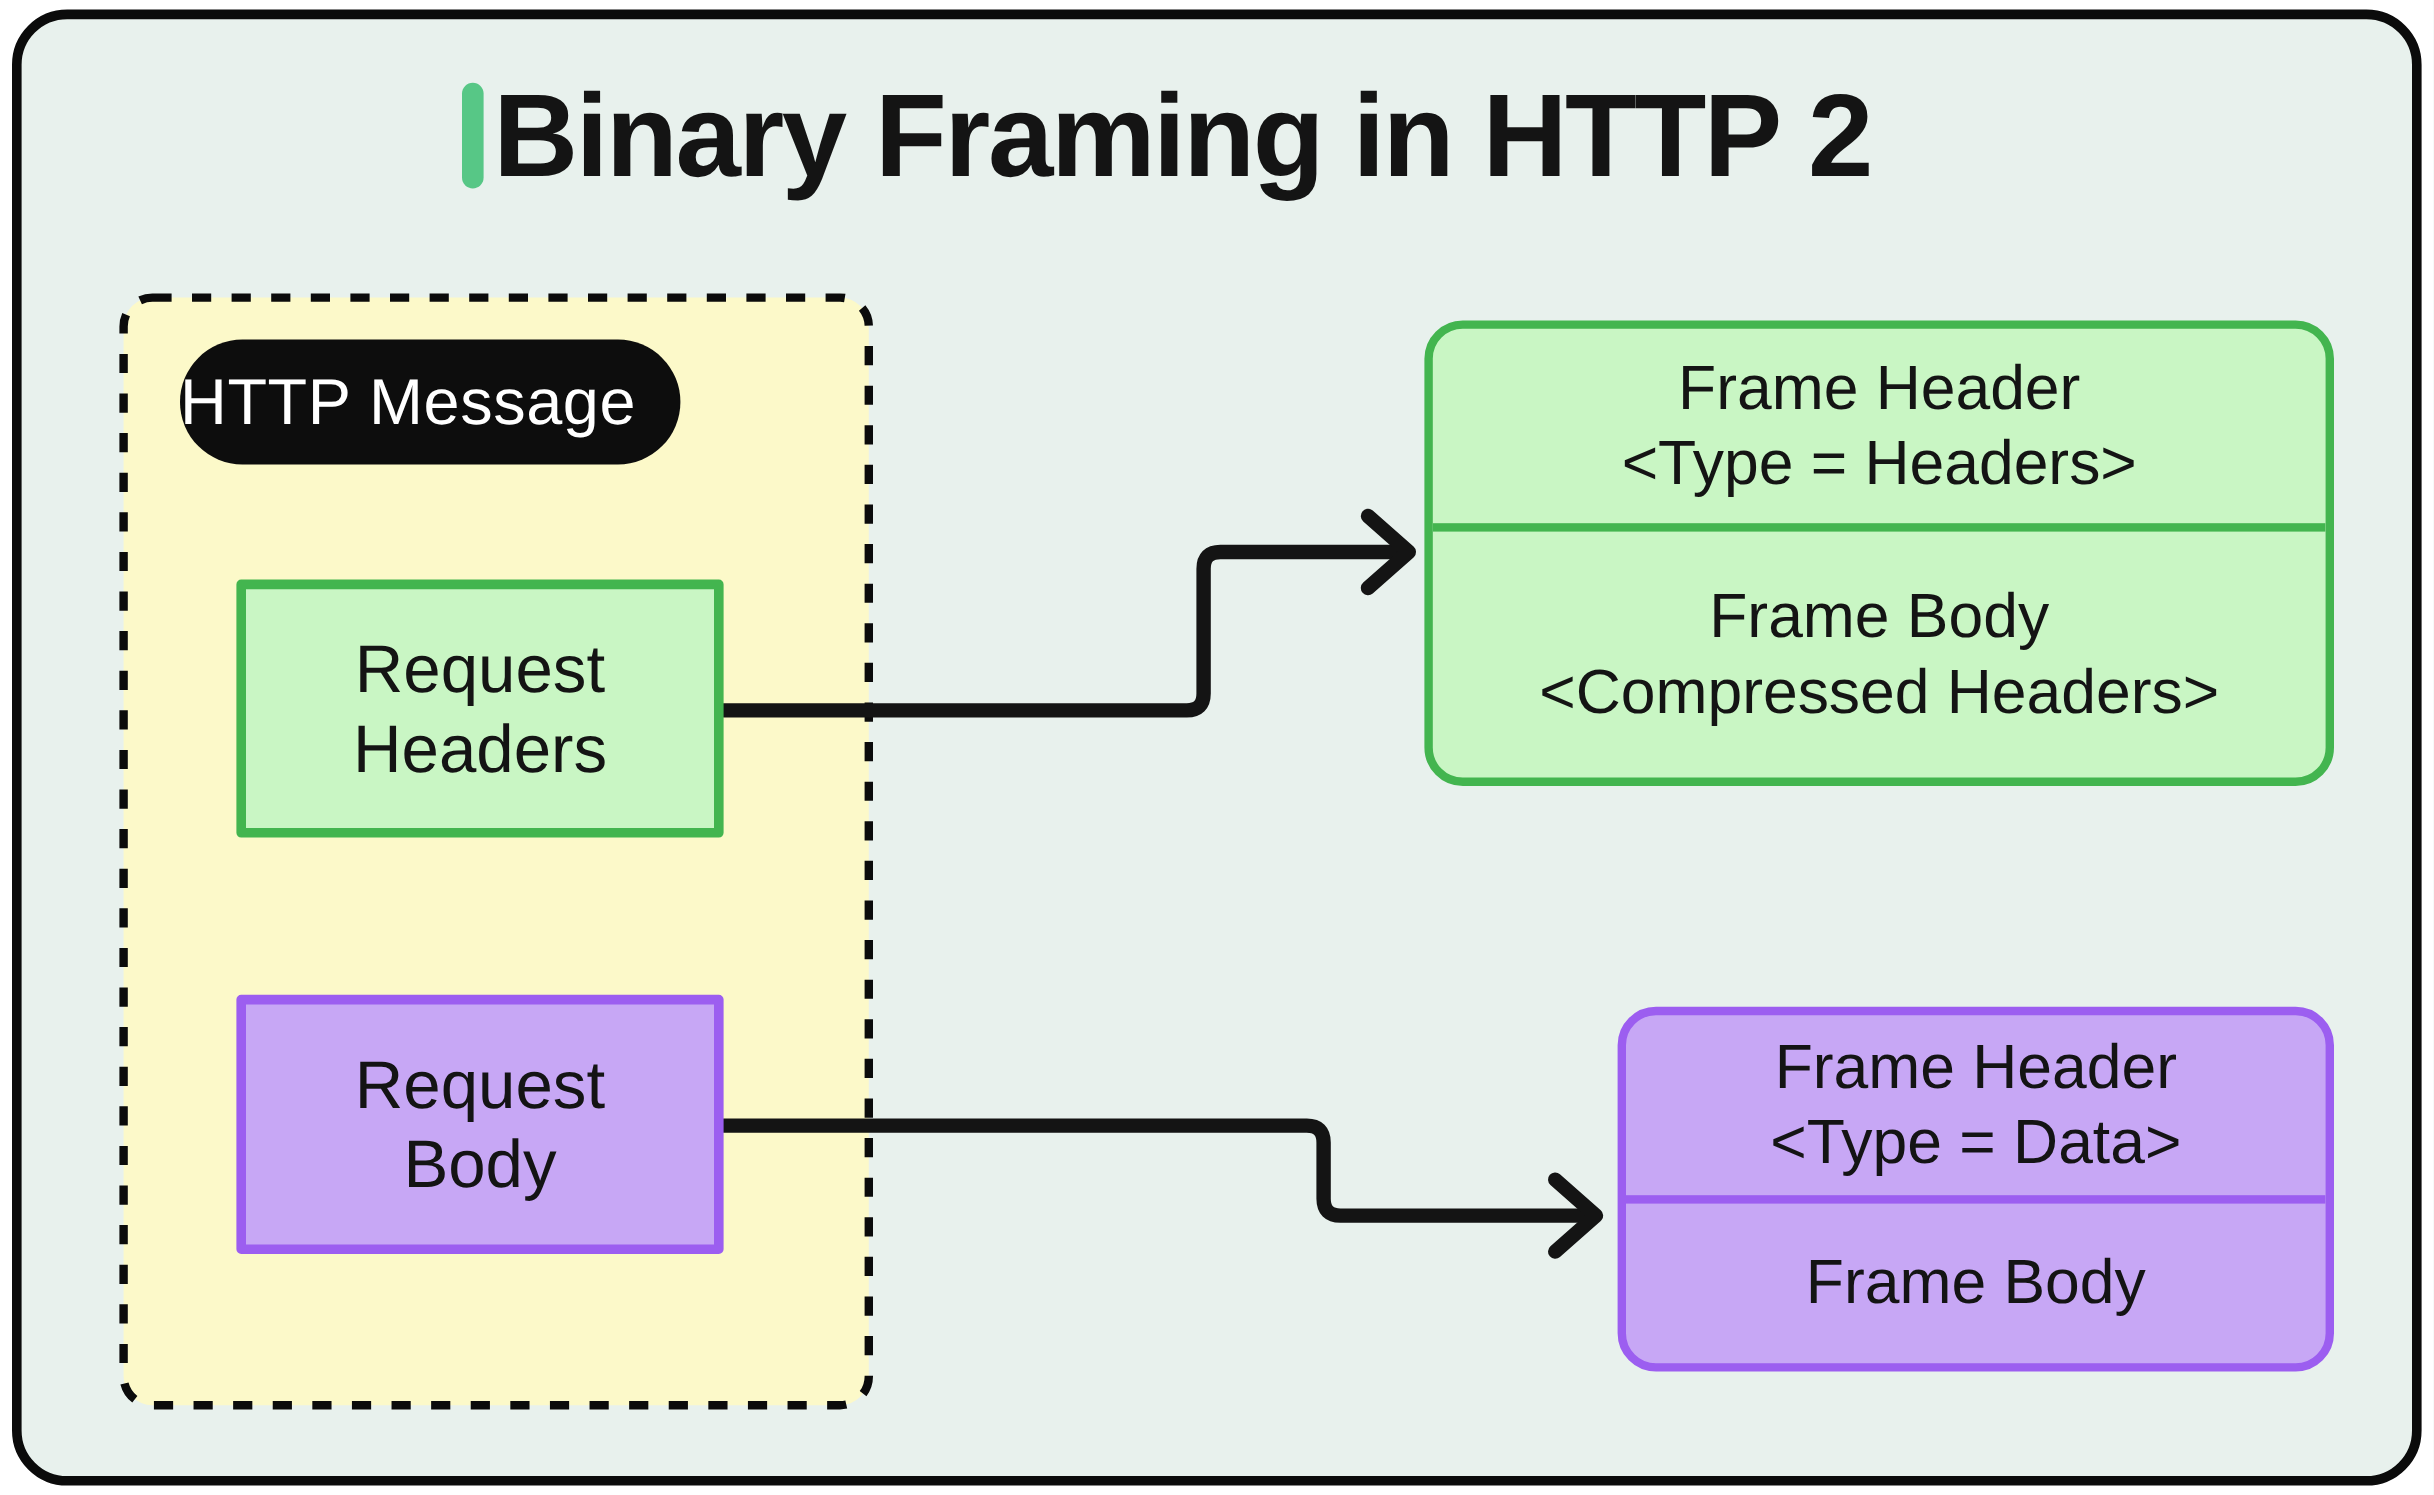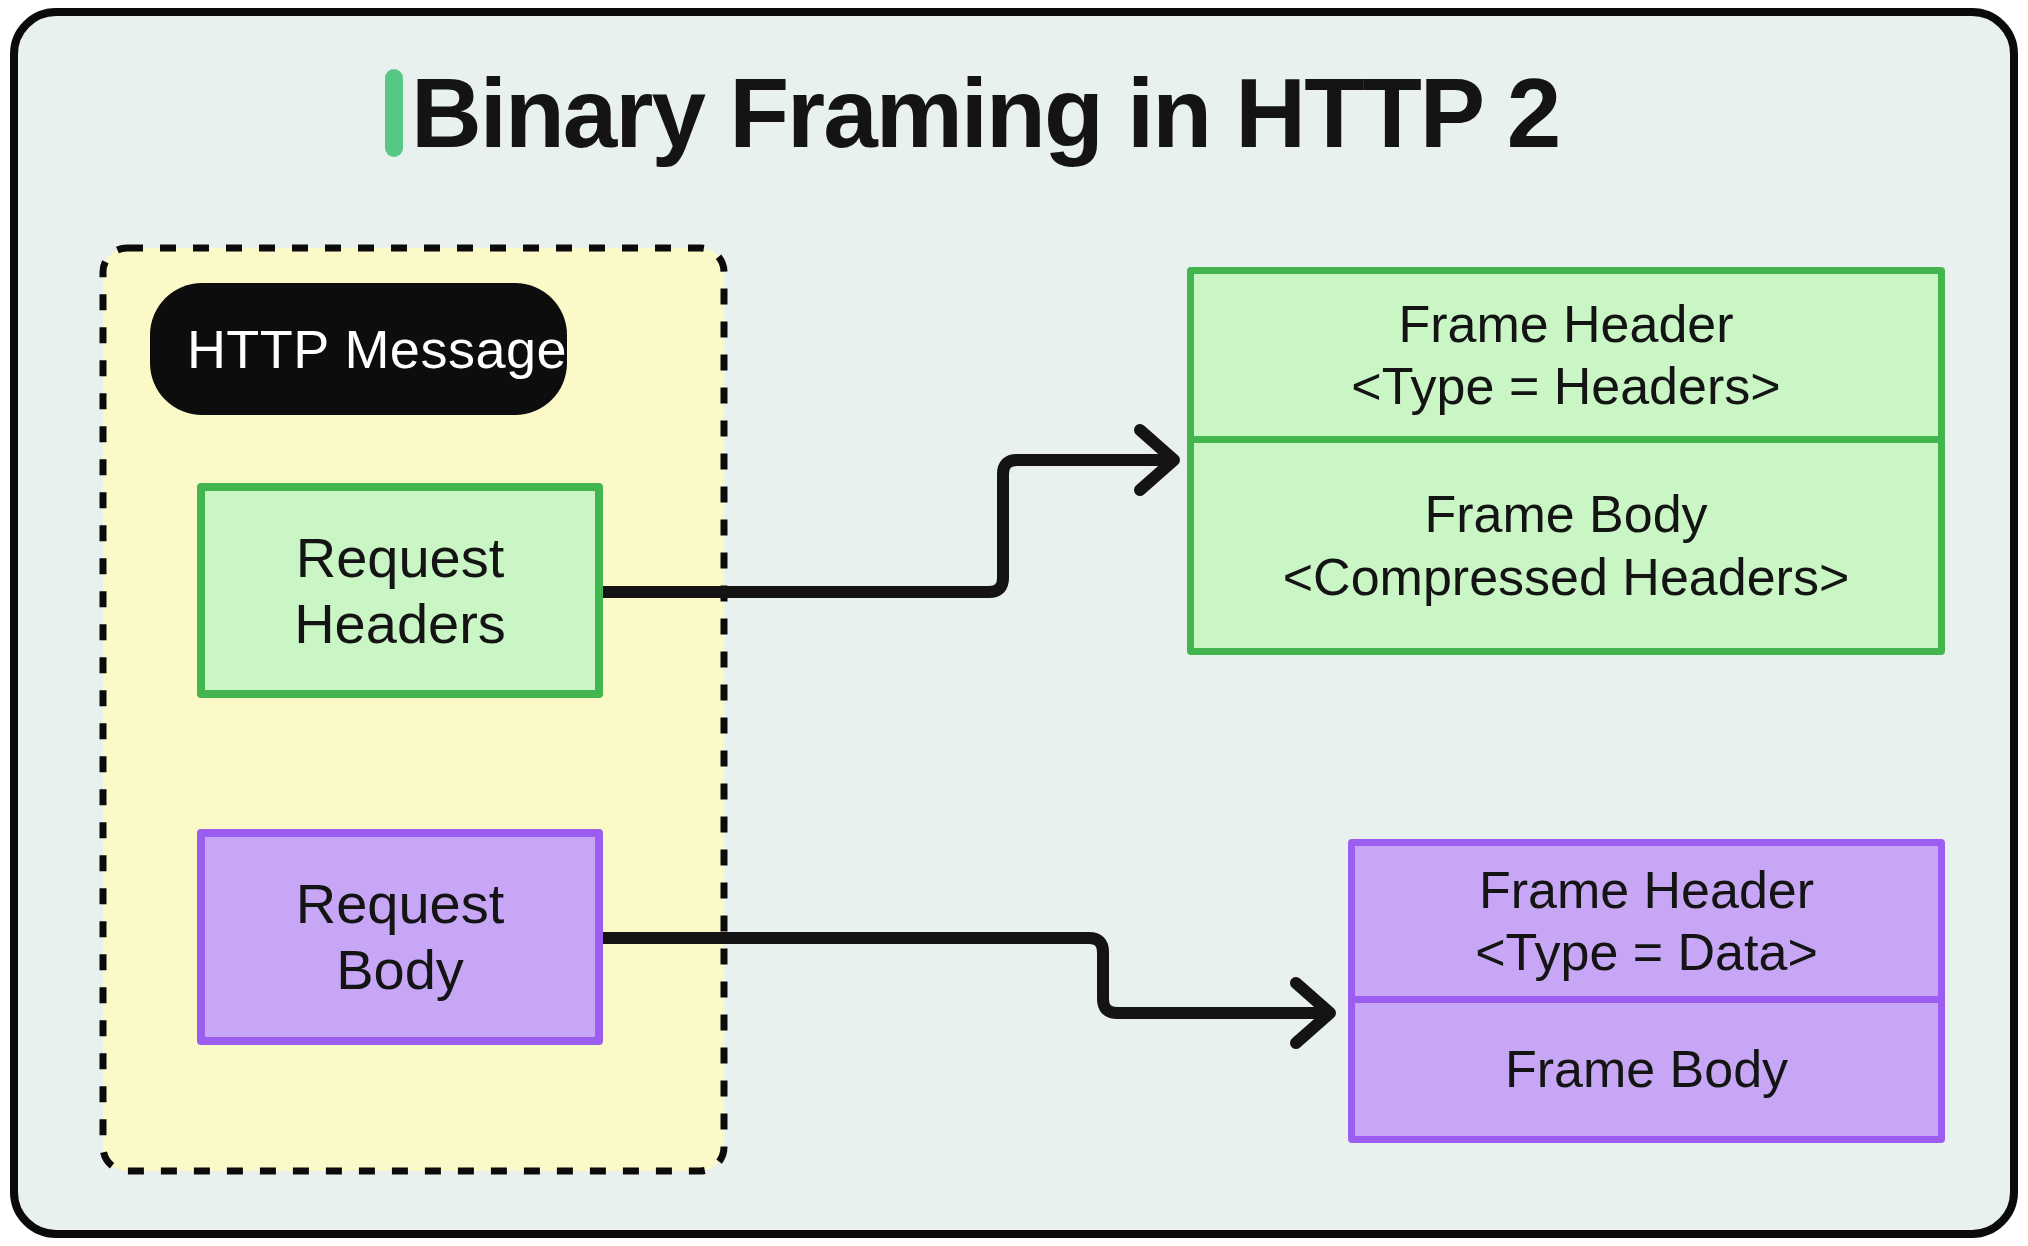--- a/index.html
+++ b/index.html
@@ -43,44 +43,44 @@
   }
   .accent-bar{
     width:18px; height:88px; border-radius:9px;
     background:var(--accent); flex:none;
   }
   .title{
     font-size:98px; font-weight:700; letter-spacing:-2px;
     color:var(--ink); white-space:nowrap; line-height:1;
   }
   .pill{
-    position:absolute; left:150px; top:283px; width:417px; height:132px;
+    position:absolute; left:150px; top:283px; width:417px; height:104px;
     background:var(--pill-bg); border-radius:52px;
-    display:flex; align-items:center; justify-content:flex-end;
+    display:flex; align-items:center; justify-content:flex-start;
   }
   .pill span{
     color:var(--pill-text); font-size:54px; font-weight:400;
     letter-spacing:0.5px; white-space:nowrap;
   }
   .node{
     position:absolute; border-radius:4px;
     display:flex; align-items:center; justify-content:center;
     text-align:center; font-size:56px; line-height:1.17;
     white-space:pre-line;
   }
   .node-green{
     left:197px; top:483px; width:406px; height:215px;
     background:var(--green-fill); border:8px solid var(--green-stroke);
   }
   .node-purple{
     left:197px; top:829px; width:406px; height:216px;
     background:var(--purple-fill); border:8px solid var(--purple-stroke);
   }
   .frame{
-    position:absolute; border-radius:4px; overflow:hidden;
+    position:absolute; border-radius:32px; overflow:hidden;
     display:flex; flex-direction:column;
     text-align:center; font-size:52px; line-height:1.2;
   }
   .frame-green{
     left:1187px; top:267px; width:758px; height:388px;
     background:var(--green-fill); border:7px solid var(--green-stroke);
   }
   .frame-purple{
     left:1348px; top:839px; width:597px; height:304px;
     background:var(--purple-fill); border:7px solid var(--purple-stroke);

